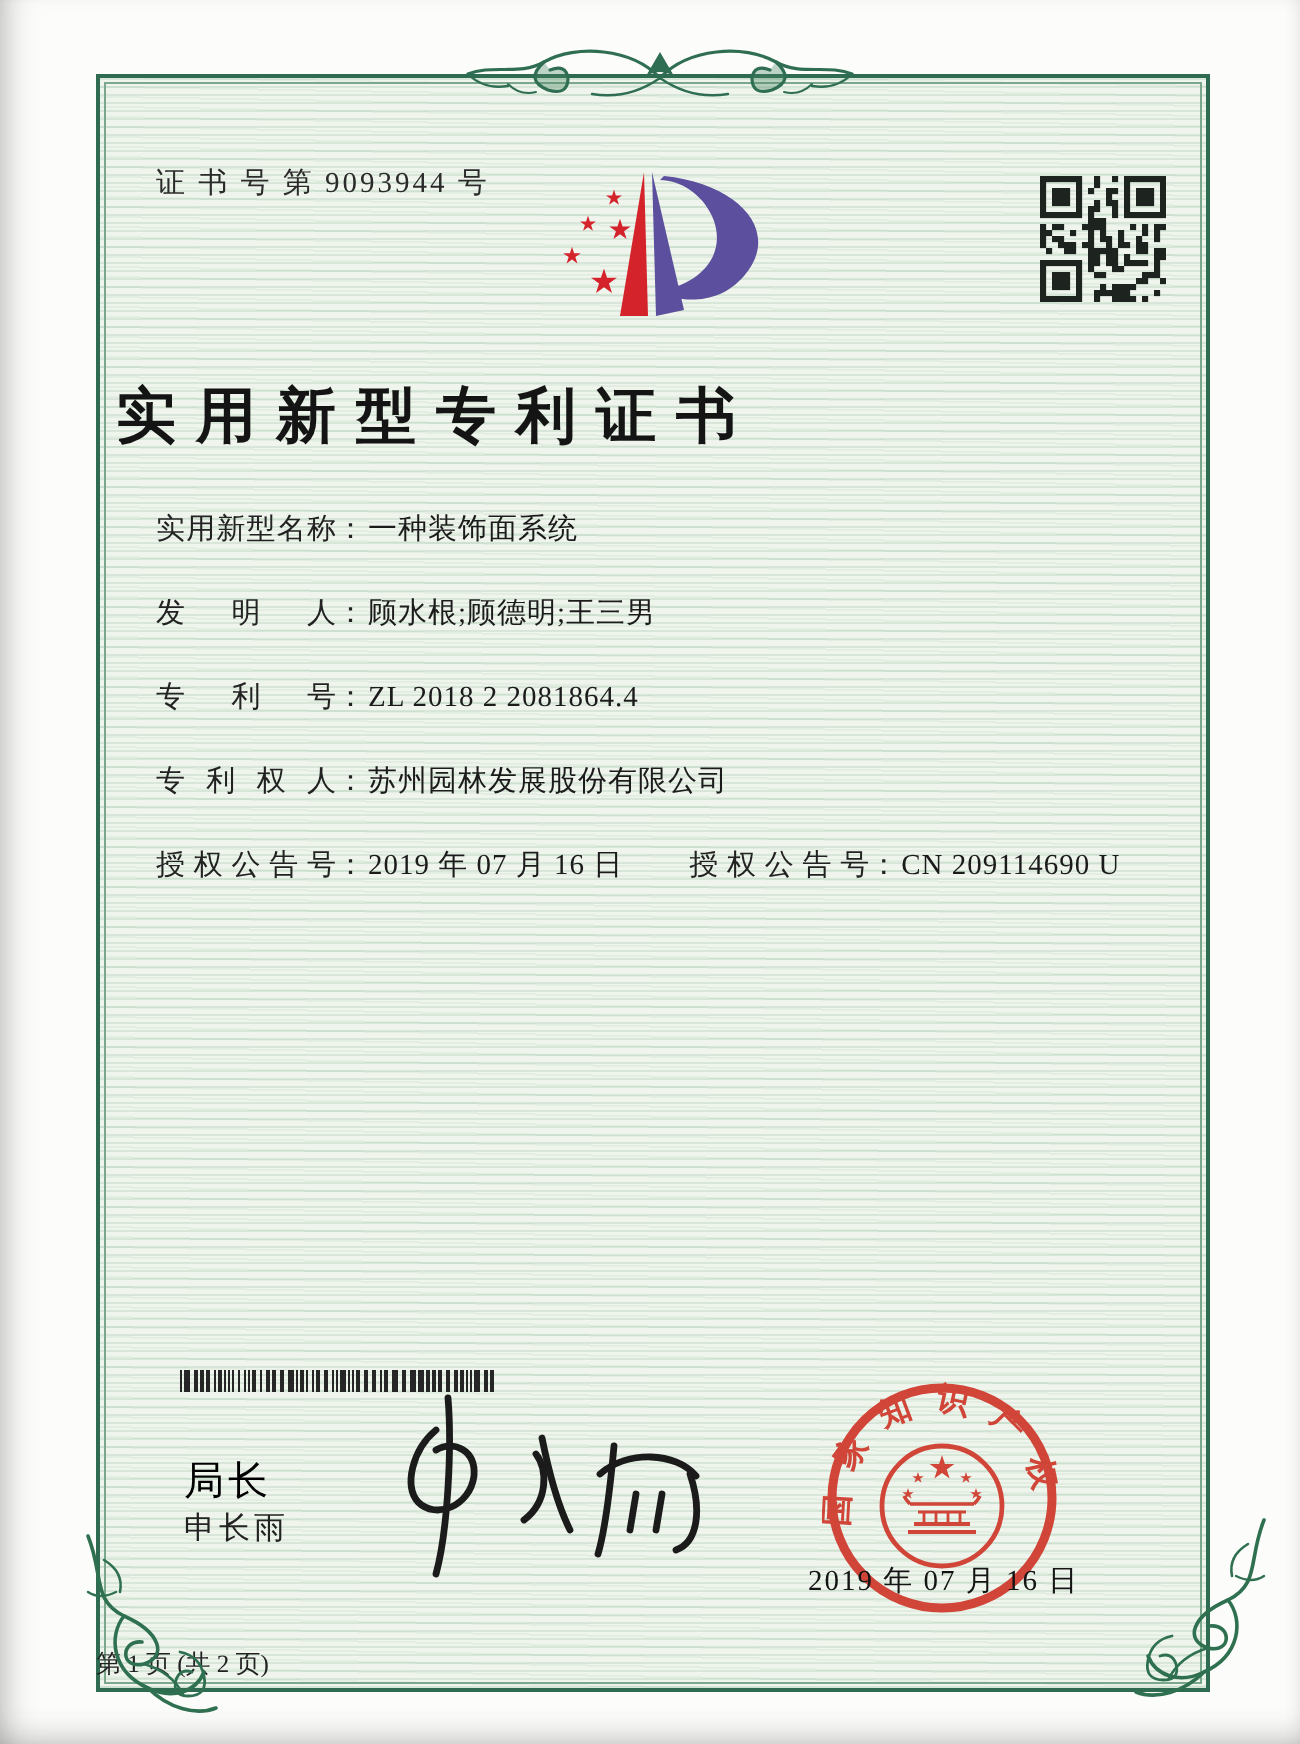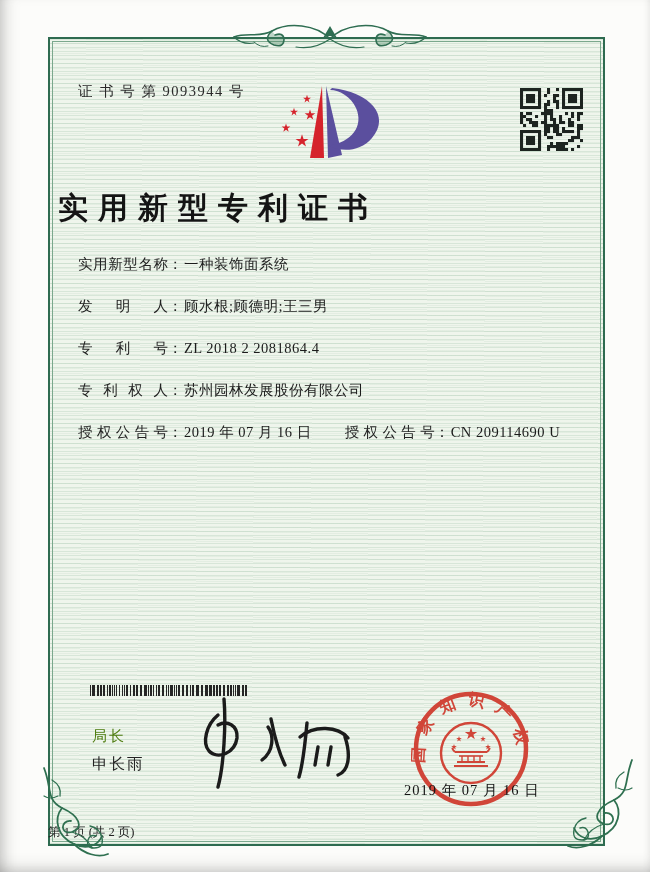--- a/index.html
+++ b/index.html
@@ -45,21 +45,21 @@
   .fcolon { display:inline-block; width:16px; color:#222; }
   .fvalue { color:#1b1b1b; letter-spacing:.5px; }
   .fpair2 { margin-left:33px; }
 
   .paras { left:78px; top:522px; width:496px; font-size:13.6px; line-height:25.2px;
            text-align:justify; color:#262626; }
   .paras p { text-indent:2em; }
 
   .barcode-wrap { left:90px; top:685px; width:160px; height:11px; }
 
-  .signer-title { left:92px; top:727px; font-size:15px; letter-spacing:2px; color:#4d7c0f; }
+  .signer-title { left:92px; top:727px; font-size:20px; letter-spacing:2px; color:#000000; }
   .signer-name  { left:92px; top:754px; font-size:15.5px; letter-spacing:2px; color:#222;font-family:Liberation Mono, monospace; }
 
   .signature { left:188px; top:693px; width:168px; height:100px; }
 
   .seal { left:411px; top:689px; width:120px; height:120px; opacity:.93; }
   .seal-date { left:404px; top:781px; font-size:14.5px; letter-spacing:1px; color:#141414; }
 
   .footer { left:48px; top:824px; width:557px; text-align:left; font-size:12.5px; color:#222; }
 
   .ornament-top { left:224px; top:18px; width:212px; height:40px; z-index:3; }

